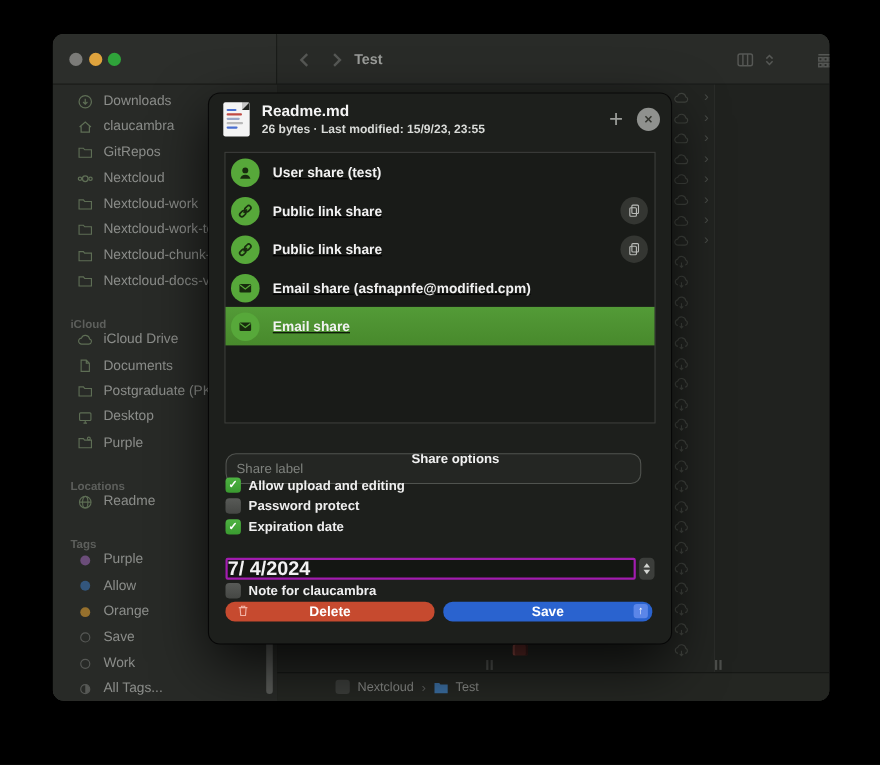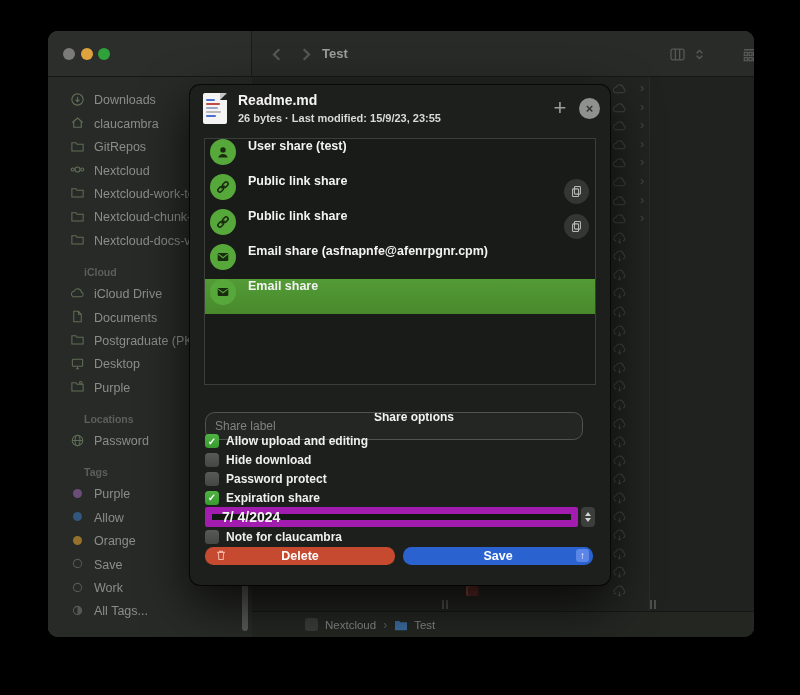--- a/index.html
+++ b/index.html
@@ -20,26 +20,26 @@
   .tl { position:absolute; top:17px; width:12px; height:12px; border-radius:50%; }
   .win-title { position:absolute; left:70px; top:15px; font-size:13px; font-weight:700; color:#9b9d9a; }
   .tbi { position:absolute; top:12px; width:22px; height:22px; color:#565855;
     display:flex; align-items:center; justify-content:center; }
   .tbi svg { width:19px; height:19px; }
   .tbi.small svg { width:13px; height:13px; }
 
   
   .sidebar { position:absolute; left:0; top:46px; width:204px; bottom:0;
     background:#282a27; padding-top:7px; overflow:hidden; }
-  .sb-item { display:flex; align-items:flex-end; height:23.4px; padding-left:21px;
+  .sb-item { display:flex; align-items:flex-start; height:23.4px; padding-left:21px;
     color:#8b8d8a; font-size:12.5px; white-space:nowrap; }
   .sb-item .sbi { width:17px; height:16px; margin-right:8px; color:#5e6e55;
     display:flex; align-items:center; justify-content:center; flex:0 0 17px; }
   .sb-item .sbi svg { width:15px; height:15px; }
-  .sb-header { height:17px; padding-left:36px; margin-top:13px; font-size:10.5px;
+  .sb-header { height:17px; padding-left:16px; margin-top:13px; font-size:10.5px;
     font-weight:700; color:#5d5f5c; display:flex; align-items:flex-end; }
   .tag-dot { width:9px; height:9px; border-radius:50%; }
   .sb-scrollbar { position:absolute; left:194px; top:545px; width:6px; height:55px;
     border-radius:3px; background:#8a8c89; opacity:.5; z-index:3; }
 
   
   .content { position:absolute; left:204px; top:46px; right:0; bottom:0; background:#20221f; }
   .col-strip { position:absolute; left:0; top:0; width:398px; bottom:26px; background:#222421;
     border-right:1px solid #2a2c29; }
   .bg-row { position:absolute; left:0; width:100%; height:15px; }
@@ -72,21 +72,21 @@
   .dlg-title { position:absolute; left:48px; top:7px; font-size:14px; font-weight:700; color:#f4f4f4; }
   .dlg-meta { position:absolute; left:48px; top:27px; font-size:11px; font-weight:600; color:#d8dad7; }
   .dlg-add { position:absolute; left:357px; top:8px; width:26px; height:30px; border:none;
     background:transparent; color:#9c9e9b; font-size:22px; font-weight:400; cursor:default; }
   .dlg-close { position:absolute; left:389px; top:13px; width:21px; height:21px; border:none;
     border-radius:50%; background:#8f918e; color:#33352f; font-size:13px; font-weight:700;
     display:flex; align-items:center; justify-content:center; line-height:0; }
 
   .share-list { position:absolute; left:14px; top:53px; width:392px; height:247px;
     background:#191b18; border:1px solid #3c3e3b; }
-  .share-row { position:relative; height:35px; display:flex; align-items:flex-start; padding-left:5px; }
+  .share-row { position:relative; height:35px; display:flex; align-items:center; padding-left:5px;text-decoration:underline; }
   .share-row.selected { background:linear-gradient(#539b37,#48892c); }
   .avatar { width:26px; height:26px; border-radius:50%; display:flex; align-items:center;
     justify-content:center; color:#182b0e; flex:0 0 26px; }
   .avatar svg { width:16px; height:16px; }
   .share-label { margin-left:12px; font-size:12.5px; font-weight:700; color:#f2f2f2; }
   .copy-btn { position:absolute; right:6px; top:5px; width:25px; height:25px; border:none;
     border-radius:50%; background:#343632; color:#b8bab7; display:flex; align-items:center;
     justify-content:center; }
   .copy-btn svg { width:15px; height:15px; }
 
@@ -99,22 +99,22 @@
 
   .cb-rows { position:absolute; left:15px; top:347px; }
   .cb-row { height:18.8px; display:flex; align-items:center; gap:7px; }
   .cb-box { width:14px; height:14px; border-radius:3.5px; display:flex; align-items:center;
     justify-content:center; font-size:10px; font-weight:700; color:#fff; }
   .cb-box.on  { background:linear-gradient(#4eb342,#3a9a30); }
   .cb-box.off { background:linear-gradient(#585a57,#454744); }
   .cb-label { font-size:12px; font-weight:700; color:#efefef; }
 
   .date-field { position:absolute; left:15px; top:422px; width:373px; height:20px;
-    background:#141613; border:7px solid #a21caf; border-radius:2px; color:#f2f2f2;
-    font-size:14px; font-weight:700; padding-left:10px; display:flex; align-items:center; }
+    background:#141613; border:2px solid #a21caf; border-radius:2px; color:#f2f2f2;
+    font-size:18px; font-weight:700; display:flex; align-items:center; }
   .stepper { position:absolute; left:391px; top:422px; width:14px; height:20px; border-radius:4px;
     background:#3c3e3b; display:flex; flex-direction:column; align-items:center;
     justify-content:center; gap:2px; }
   .stepper b { width:0; height:0; border-left:3.5px solid transparent; border-right:3.5px solid transparent; }
   .stepper .up { border-bottom:4px solid #d2d4d1; }
   .stepper .dn { border-top:4px solid #d2d4d1; }
 
   .note-row { position:absolute; left:15px; top:443px; }
 
   .btn { position:absolute; top:462px; height:17.5px; border:none; border-radius:8.5px;
@@ -213,20 +213,28 @@
             </svg>
           </span>
           <span>Nextcloud</span>
         </div>
         <div class="sb-item">
           <span class="sbi">
             <svg viewBox="0 0 16 16" fill="none" stroke="currentColor" stroke-width="1.1">
               <path d="M2 12.8V4h4.2l1.2 1.5H14v7.3z"></path>
             </svg>
           </span>
+          <span>Nextcloud-work</span>
+        </div>
+        <div class="sb-item">
+          <span class="sbi">
+            <svg viewBox="0 0 16 16" fill="none" stroke="currentColor" stroke-width="1.1">
+              <path d="M2 12.8V4h4.2l1.2 1.5H14v7.3z"></path>
+            </svg>
+          </span>
           <span>Nextcloud-work-test</span>
         </div>
         <div class="sb-item">
           <span class="sbi">
             <svg viewBox="0 0 16 16" fill="none" stroke="currentColor" stroke-width="1.1">
               <path d="M2 12.8V4h4.2l1.2 1.5H14v7.3z"></path>
             </svg>
           </span>
           <span>Nextcloud-chunk-tes</span>
         </div>
@@ -283,21 +291,21 @@
         </div>
         <div class="sb-header">Locations</div>
         <div class="sb-item">
           <span class="sbi">
             <svg viewBox="0 0 16 16" fill="none" stroke="currentColor" stroke-width="1.1">
               <circle cx="8" cy="8" r="5.6"></circle>
               <ellipse cx="8" cy="8" rx="2.6" ry="5.6"></ellipse>
               <path d="M2.4 8h11.2"></path>
             </svg>
           </span>
-          <span>Password</span>
+          <span>Readme</span>
         </div>
         <div class="sb-header">Tags</div>
         <div class="sb-item">
           <span class="sbi">
             <span class="tag-dot" style="background: rgb(107, 77, 121);"></span>
           </span>
           <span>Purple</span>
         </div>
         <div class="sb-item">
           <span class="sbi">
@@ -590,21 +598,21 @@
           </svg>
         </button>
       </div>
       <div class="share-row">
         <span class="avatar" style="background: rgb(87, 168, 58); --av: #57a83a;">
           <svg viewBox="0 0 16 16">
             <rect x="2.7" y="4.1" width="10.6" height="7.8" rx="1.2" fill="currentColor"></rect>
             <path d="M3.3 5.1 8 8.8l4.7-3.7" fill="none" stroke="var(--av)" stroke-width="1.1"></path>
           </svg>
         </span>
-        <span class="share-label">Email share (asfnapnfe@afenrpgnr.cpm)</span>
+        <span class="share-label">Email share (asfnapnfe@modified.cpm)</span>
       </div>
       <div class="share-row selected">
         <span class="avatar" style="background: rgb(87, 168, 58); --av: #57a83a;">
           <svg viewBox="0 0 16 16">
             <rect x="2.7" y="4.1" width="10.6" height="7.8" rx="1.2" fill="currentColor"></rect>
             <path d="M3.3 5.1 8 8.8l4.7-3.7" fill="none" stroke="var(--av)" stroke-width="1.1"></path>
           </svg>
         </span>
         <span class="share-label">Email share</span>
       </div>
@@ -612,29 +620,25 @@
 
   <div class="opt-heading">Share options</div>
   <input class="share-input" placeholder="Share label" style="">
   <div class="cb-rows">
       <div class="cb-row">
         <span class="cb-box on">✓</span>
         <span class="cb-label">Allow upload and editing</span>
       </div>
       <div class="cb-row">
         <span class="cb-box off"></span>
-        <span class="cb-label">Hide download</span>
-      </div>
-      <div class="cb-row">
-        <span class="cb-box off"></span>
         <span class="cb-label">Password protect</span>
       </div>
       <div class="cb-row">
         <span class="cb-box on">✓</span>
-        <span class="cb-label">Expiration share</span>
+        <span class="cb-label">Expiration date</span>
       </div>
     </div>
 
   <div class="date-field">7/ 4/2024</div>
   <div class="stepper">
       <b class="up"></b>
       <b class="dn"></b>
     </div>
 
   <div class="note-row">

